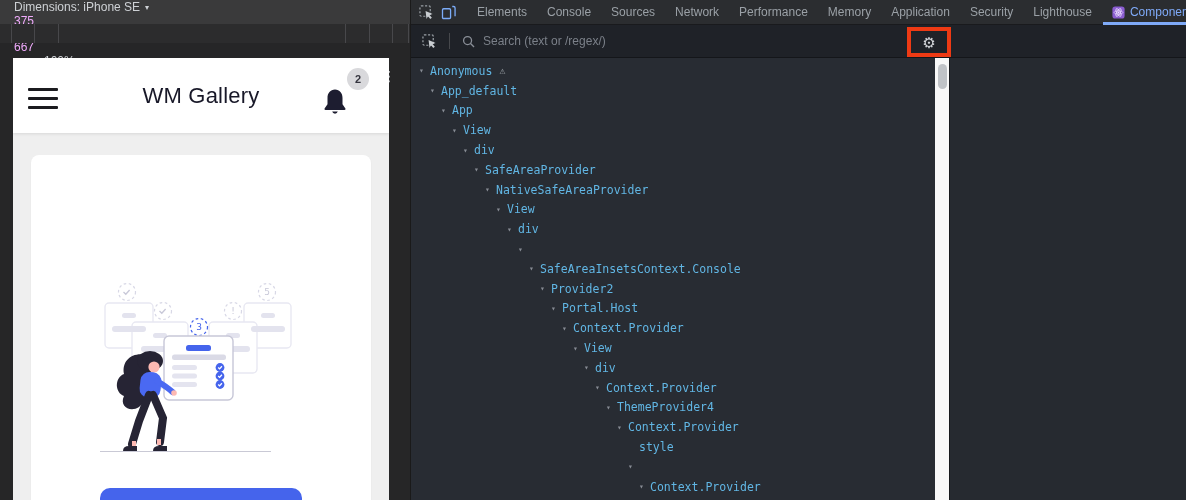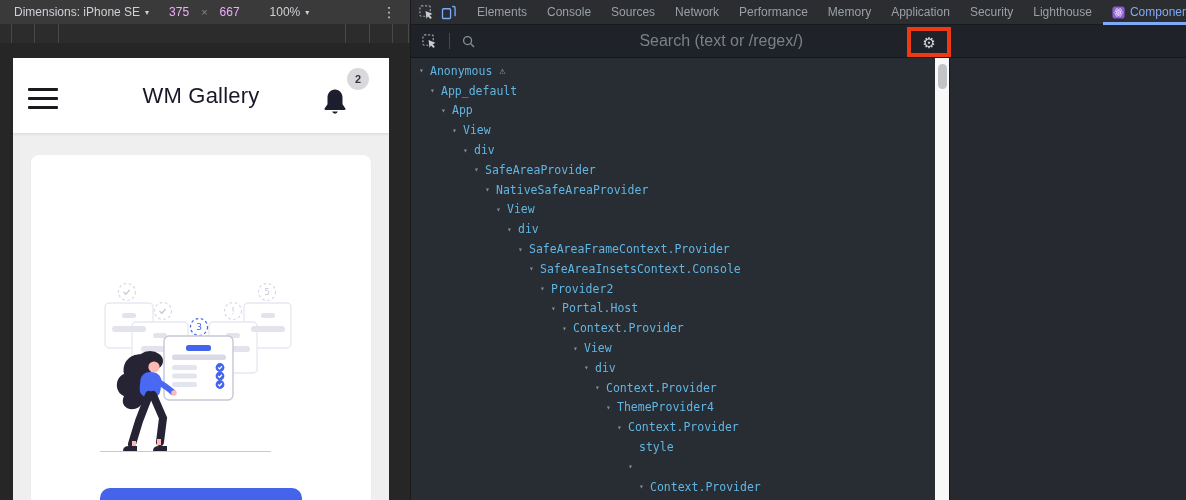--- a/index.html
+++ b/index.html
@@ -3,21 +3,21 @@
 <meta charset="utf-8">
 <style>
   * { margin:0; padding:0; box-sizing:border-box; }
   html,body { width:1186px; height:500px; }
   body { font-family:"Liberation Sans", sans-serif; background:#262626; }
   #screen { position:relative; width:1186px; height:500px; overflow:hidden; background:#262626; }
 
   
   #left-pane { position:absolute; left:0; top:0; width:410px; height:500px; background:#262627; }
   #dims-bar { position:absolute; left:0; top:0; width:410px; height:24px; background:#3a3a3b;
-              display:flex; align-items:center; padding:0 14px; font-size:12px; color:#ced1d5; }
+              display:flex; padding:0 14px; font-size:12px; color:#ced1d5;flex-direction:column; }
   #dims-bar .dim-num { color:#f0abfc; }
   #dims-bar .dd-arrow { font-size:8px; margin-left:5px; color:#ced1d5; }
   #dims-bar .mult { color:#85898e; margin:0 12px; font-size:11px; }
   .dims-group { display:flex; align-items:center; }
   #dims-label-group { margin-right:20px; }
   #zoom-group { margin-left:30px; }
   #kebab { margin-left:auto; color:#d2d5d9; font-size:14px; letter-spacing:0; cursor:pointer; }
 
   #ruler { position:absolute; left:0; top:24px; width:410px; height:19px; background:#2c2c2d; }
   #ruler .tick { position:absolute; top:0; width:1px; height:19px; background:#48484b; }
@@ -49,22 +49,22 @@
   .tb-divider { width:1px; height:16px; background:#46484c; margin:0 4px 0 0; }
   #tab-strip { display:flex; align-items:stretch; height:25px; }
   .tab { position:relative; display:flex; align-items:center; padding:0 10px; font-size:12px; color:#9aa0a6;
          cursor:pointer; white-space:nowrap; }
   .tab.active { color:#7faaf8; }
   .tab.active::after { content:''; position:absolute; left:1px; right:1px; bottom:0; height:2.5px; background:#7faaf8; }
   .tab .react-ic { display:inline-flex; margin-right:5px; }
 
   #search-row { position:absolute; left:0; top:25px; width:776px; height:33px; background:#1f2228;
                 border-bottom:1px solid #14161a; display:flex; align-items:center; padding-left:10px; }
-  #search-input { background:transparent; border:none; outline:none; color:#c9cdd3; font-size:16px;
-                  width:320px; font-family:"Liberation Sans",sans-serif;text-align:right; }
+  #search-input { background:transparent; border:none; outline:none; color:#c9cdd3; font-size:12px;
+                  width:320px; font-family:"Liberation Sans",sans-serif; }
   #search-input::placeholder { color:#7b8089; }
   #gear-annotation { position:absolute; left:496px; top:2px; width:44px; height:30px; border:4px solid #ee3a14;
                      display:flex; align-items:center; justify-content:center; }
   #gear-glyph { color:#d3d6da; font-size:15px; line-height:1; cursor:pointer; }
 
   #tree { position:absolute; left:0; top:58px; width:524px; height:442px; background:#282c33;
           padding-top:3px; font-family:"DejaVu Sans Mono", monospace; font-size:11.5px; overflow:hidden; }
   .tree-row { height:19.8px; display:flex; align-items:center; cursor:pointer; white-space:nowrap; }
   .tree-arrow { display:inline-block; width:11px; color:#878c94; font-size:8px; text-align:left; }
   .tree-name { color:#61b6e4; }
@@ -318,21 +318,20 @@
         <div class="tree-row" style="padding-left: 85px;">
           <span class="tree-arrow">▾</span>
           <span class="tree-name">View</span>
         </div>
         <div class="tree-row" style="padding-left: 96px;">
           <span class="tree-arrow">▾</span>
           <span class="tree-name">div</span>
         </div>
         <div class="tree-row" style="padding-left: 107px;">
           <span class="tree-arrow">▾</span>
-          <span class="tree-name">SafeAreaFrameContext.Provider</span>
         </div>
         <div class="tree-row" style="padding-left: 118px;">
           <span class="tree-arrow">▾</span>
           <span class="tree-name">SafeAreaInsetsContext.Console</span>
         </div>
         <div class="tree-row" style="padding-left: 129px;">
           <span class="tree-arrow">▾</span>
           <span class="tree-name">Provider2</span>
         </div>
         <div class="tree-row" style="padding-left: 140px;">

